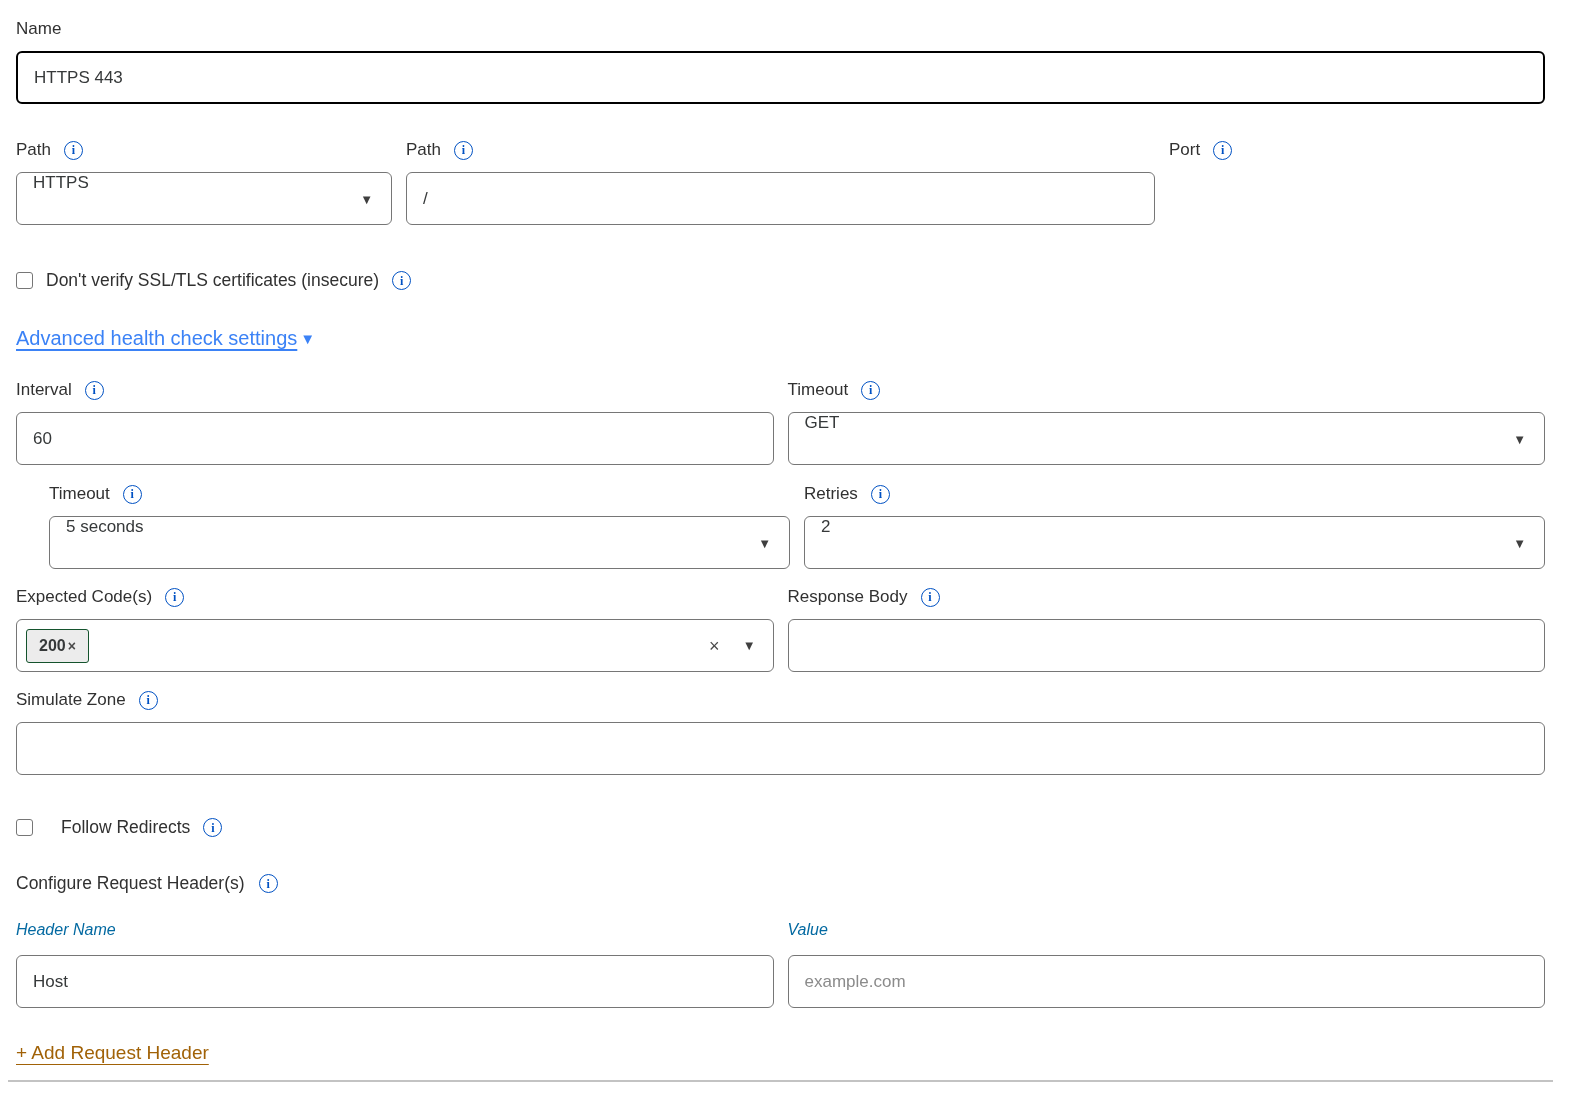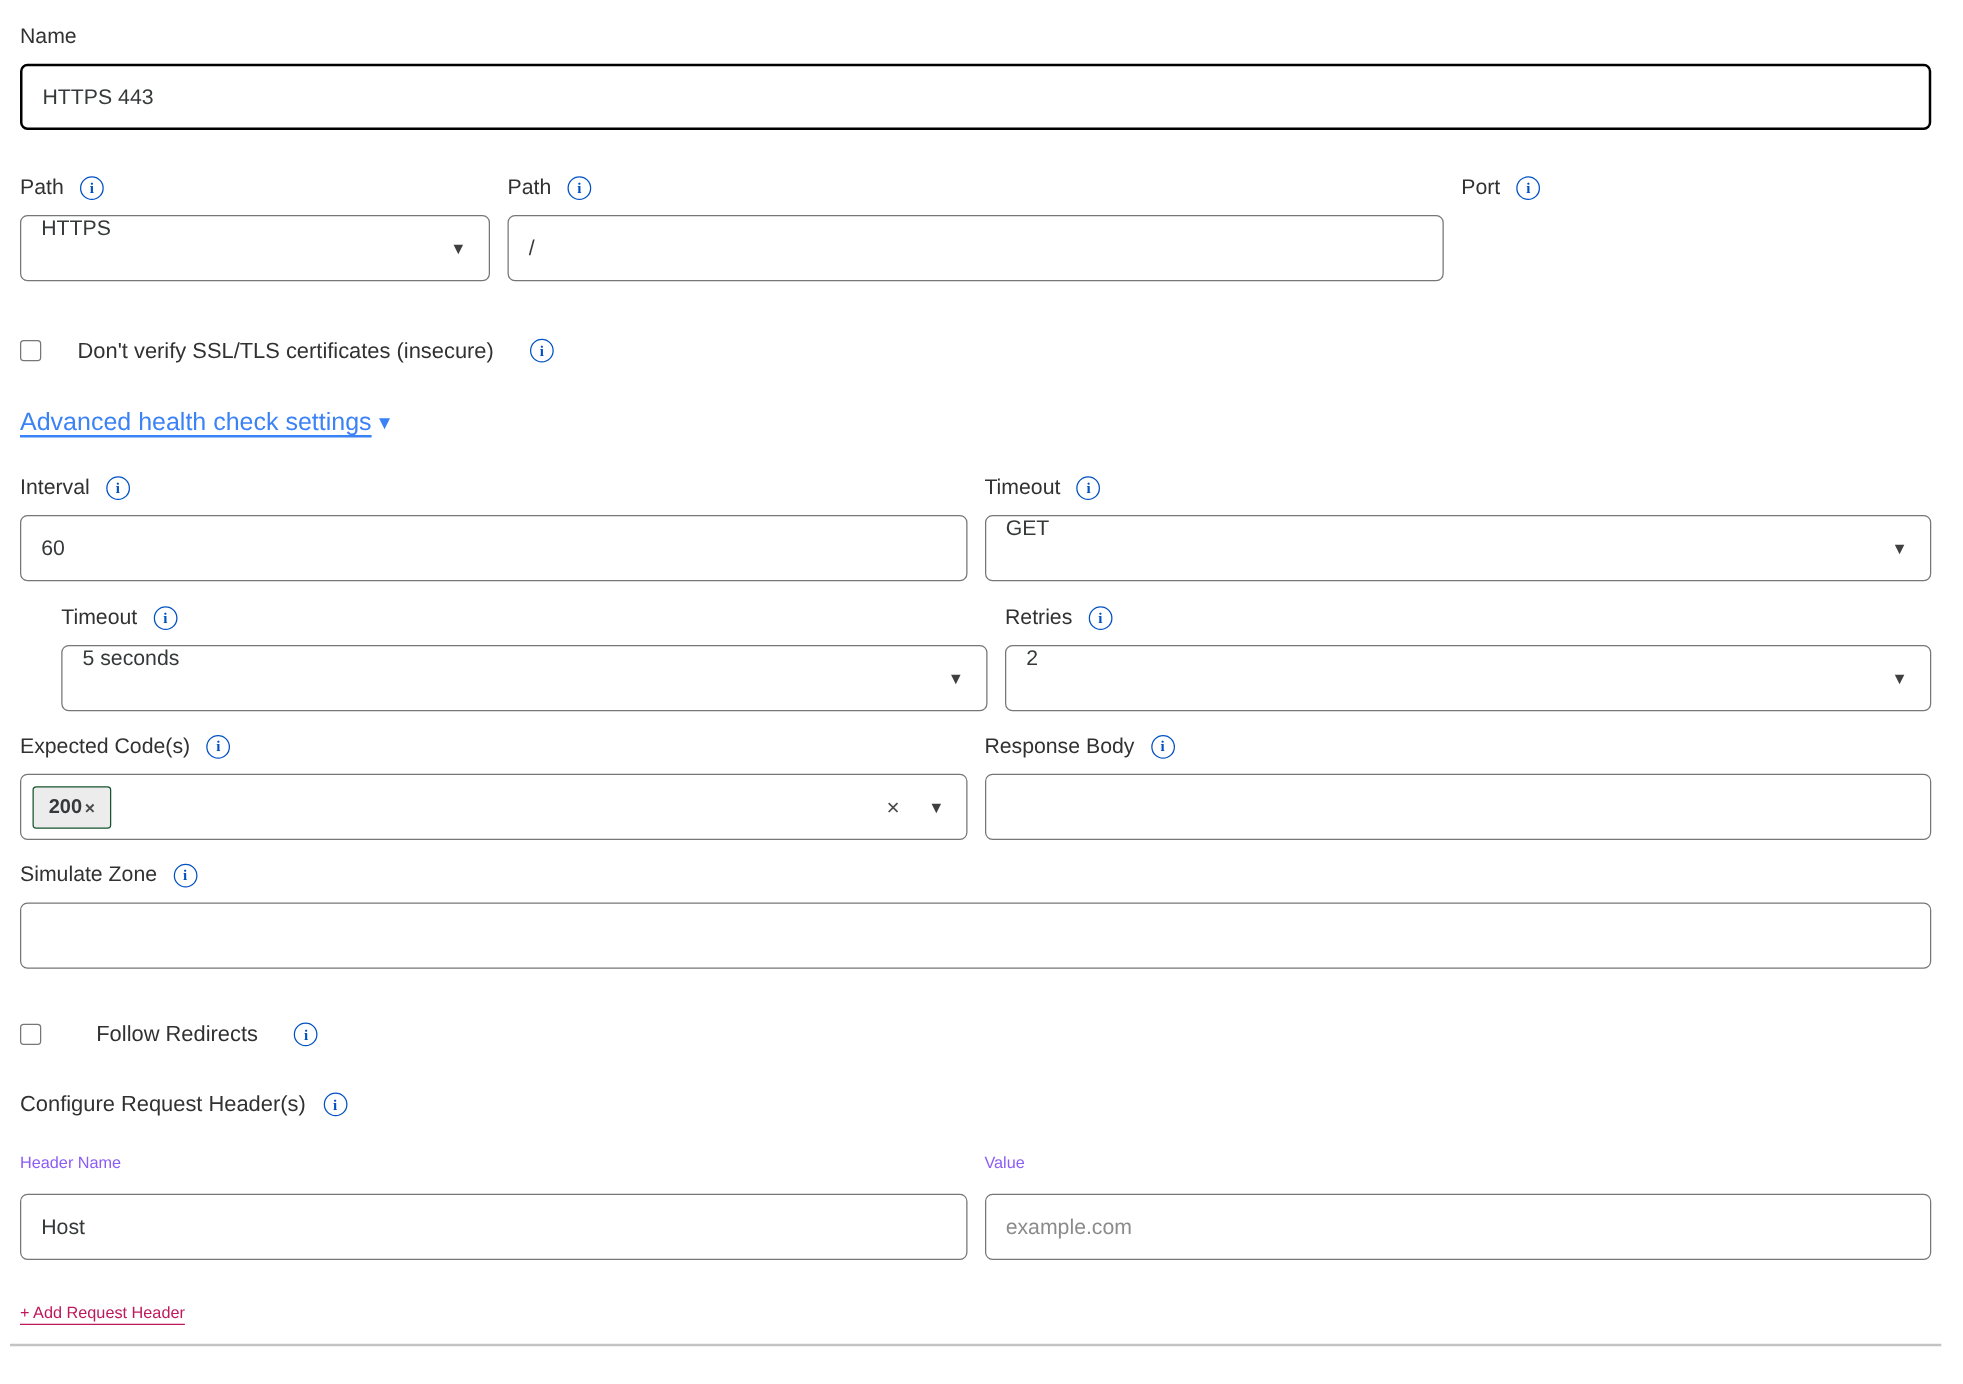--- a/index.html
+++ b/index.html
@@ -11,21 +11,21 @@
   }
   .page { padding: 18px 25px 0 16px; }
 
   
   .field-label {
     display: flex; align-items: center; gap: 13px;
     font-size: 17px; color: #313131; margin-bottom: 11px;
     line-height: 22px;
   }
   .sub-label {
-    font-size: 13px; color: #8b5cf6; margin-bottom: 15px; line-height: 20px;
+    font-size: 16px; color: #0369a1; margin-bottom: 15px; line-height: 20px; font-style: italic;
   }
 
   
   .info-icon {
     width: 19px; height: 19px; flex: 0 0 19px;
     border: 1.7px solid #0051c3; border-radius: 50%;
     color: #0051c3; display: inline-flex; align-items: center; justify-content: center;
     font-size: 12px; line-height: 1; font-family: "Liberation Serif", serif;
     font-weight: bold; cursor: pointer;
   }
@@ -63,40 +63,40 @@
   .ms-caret { font-size: 13px; color: #3f3f3f; line-height: 1; cursor: pointer; }
 
   
   .row3 { display: grid; grid-template-columns: 376px 1fr 376px; gap: 14px; margin-top: 35px; }
   .row2 { display: grid; grid-template-columns: 1fr 1fr; gap: 14px; }
   .mt-29 { margin-top: 29px; }
   .mt-18 { margin-top: 18px; margin-left: 33px; }
   .mt-17 { margin-top: 17px; }
 
   
-  .checkbox-row { display: flex; align-items: center; gap: 29px; font-size: 17.5px; color: #313131; }
+  .checkbox-row { display: flex; align-items: center; gap: 13px; font-size: 17.5px; color: #313131; }
   .checkbox {
     width: 17px; height: 17px; flex: 0 0 17px;
     border: 1.7px solid #767676; border-radius: 3px; background: #fff; cursor: pointer;
   }
   .checkbox.wide-gap { margin-right: 15px; }
   .ssl-row { margin-top: 45px; }
   .redirect-row { margin-top: 42px; }
 
   
   .adv-link {
     margin-top: 36px; display: inline-flex; align-items: center;
     color: #3b82f6; font-size: 20px; cursor: pointer; text-decoration: none;
   }
   .adv-link .link-text { text-decoration: underline; text-underline-offset: 4px; }
   .adv-link .link-caret { font-size: 15px; margin-left: 3px; }
 
   .add-link {
     margin-top: 34px; display: inline-block;
-    color: #be185d; font-size: 13px; cursor: pointer; text-decoration: none;
+    color: #a16207; font-size: 19px; cursor: pointer; text-decoration: none;
   }
   .add-link .link-text { text-decoration: underline; text-underline-offset: 5px; }
 
   .section-label {
     margin-top: 35px; display: flex; align-items: center; gap: 14px;
     font-size: 17.5px; color: #313131;
   }
   .headers-row { margin-top: 26px; }
 
   .divider { border: none; border-top: 2px solid #c3c3c3; margin: 16px 0 0 -8px; width: 1545px; }

